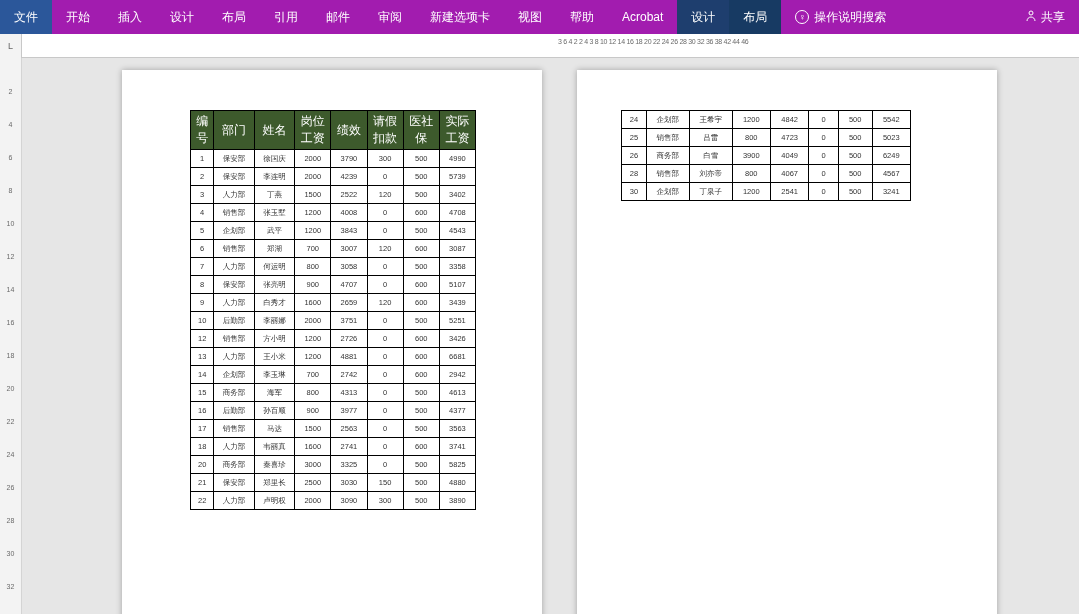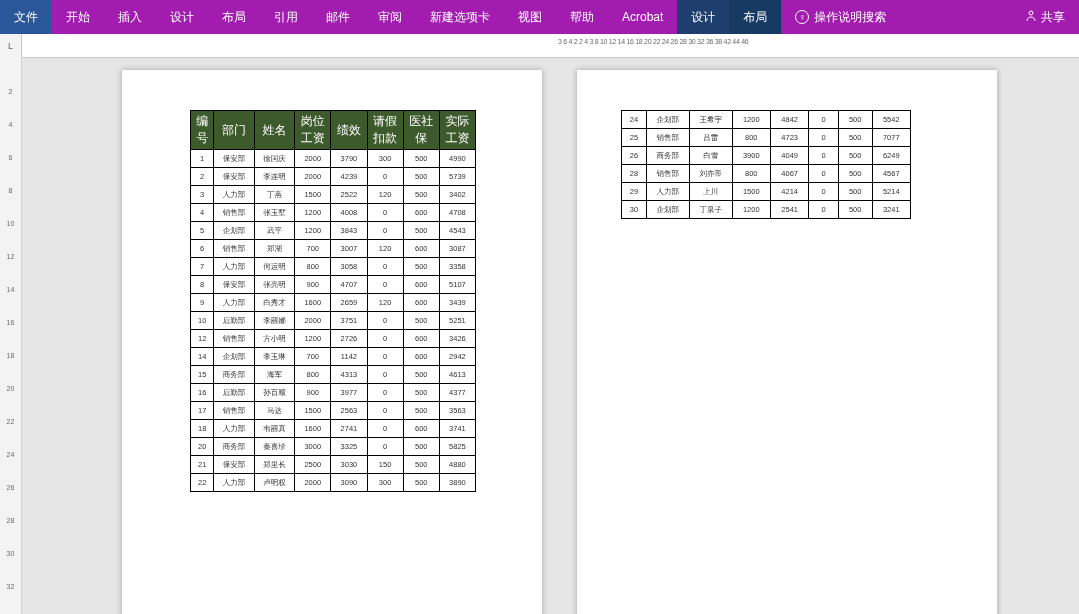--- a/index.html
+++ b/index.html
@@ -211,25 +211,35 @@
               <td class="c-sn">12</td>
               <td class="c-dept">销售部</td>
               <td class="c-name">方小明</td>
               <td class="c-base">1200</td>
               <td class="c-perf">2726</td>
               <td class="c-sub">0</td>
               <td class="c-med">600</td>
               <td class="c-real">3426</td>
             </tr>
             <tr>
+              <td class="c-sn">13</td>
+              <td class="c-dept">人力部</td>
+              <td class="c-name">王小米</td>
+              <td class="c-base">1200</td>
+              <td class="c-perf">4881</td>
+              <td class="c-sub">0</td>
+              <td class="c-med">600</td>
+              <td class="c-real">6681</td>
+            </tr>
+            <tr>
               <td class="c-sn">14</td>
               <td class="c-dept">企划部</td>
               <td class="c-name">李玉琳</td>
               <td class="c-base">700</td>
-              <td class="c-perf">1142</td>
+              <td class="c-perf">2742</td>
               <td class="c-sub">0</td>
               <td class="c-med">600</td>
               <td class="c-real">2942</td>
             </tr>
             <tr>
               <td class="c-sn">15</td>
               <td class="c-dept">商务部</td>
               <td class="c-name">海军</td>
               <td class="c-base">800</td>
               <td class="c-perf">4313</td>
@@ -315,21 +325,21 @@
               <td class="c2-e">5542</td>
             </tr>
             <tr>
               <td class="c2-sn">25</td>
               <td class="c2-dept">销售部</td>
               <td class="c2-name">吕雷</td>
               <td class="c2-a">800</td>
               <td class="c2-b">4723</td>
               <td class="c2-c">0</td>
               <td class="c2-d">500</td>
-              <td class="c2-e">7077</td>
+              <td class="c2-e">5023</td>
             </tr>
             <tr>
               <td class="c2-sn">26</td>
               <td class="c2-dept">商务部</td>
               <td class="c2-name">白雪</td>
               <td class="c2-a">3900</td>
               <td class="c2-b">4049</td>
               <td class="c2-c">0</td>
               <td class="c2-d">500</td>
               <td class="c2-e">6249</td>
@@ -338,30 +348,20 @@
               <td class="c2-sn">28</td>
               <td class="c2-dept">销售部</td>
               <td class="c2-name">刘亦帝</td>
               <td class="c2-a">800</td>
               <td class="c2-b">4067</td>
               <td class="c2-c">0</td>
               <td class="c2-d">500</td>
               <td class="c2-e">4567</td>
             </tr>
             <tr>
-              <td class="c2-sn">29</td>
-              <td class="c2-dept">人力部</td>
-              <td class="c2-name">上川</td>
-              <td class="c2-a">1500</td>
-              <td class="c2-b">4214</td>
-              <td class="c2-c">0</td>
-              <td class="c2-d">500</td>
-              <td class="c2-e">5214</td>
-            </tr>
-            <tr>
               <td class="c2-sn">30</td>
               <td class="c2-dept">企划部</td>
               <td class="c2-name">丁泉子</td>
               <td class="c2-a">1200</td>
               <td class="c2-b">2541</td>
               <td class="c2-c">0</td>
               <td class="c2-d">500</td>
               <td class="c2-e">3241</td>
             </tr>
           </tbody>

